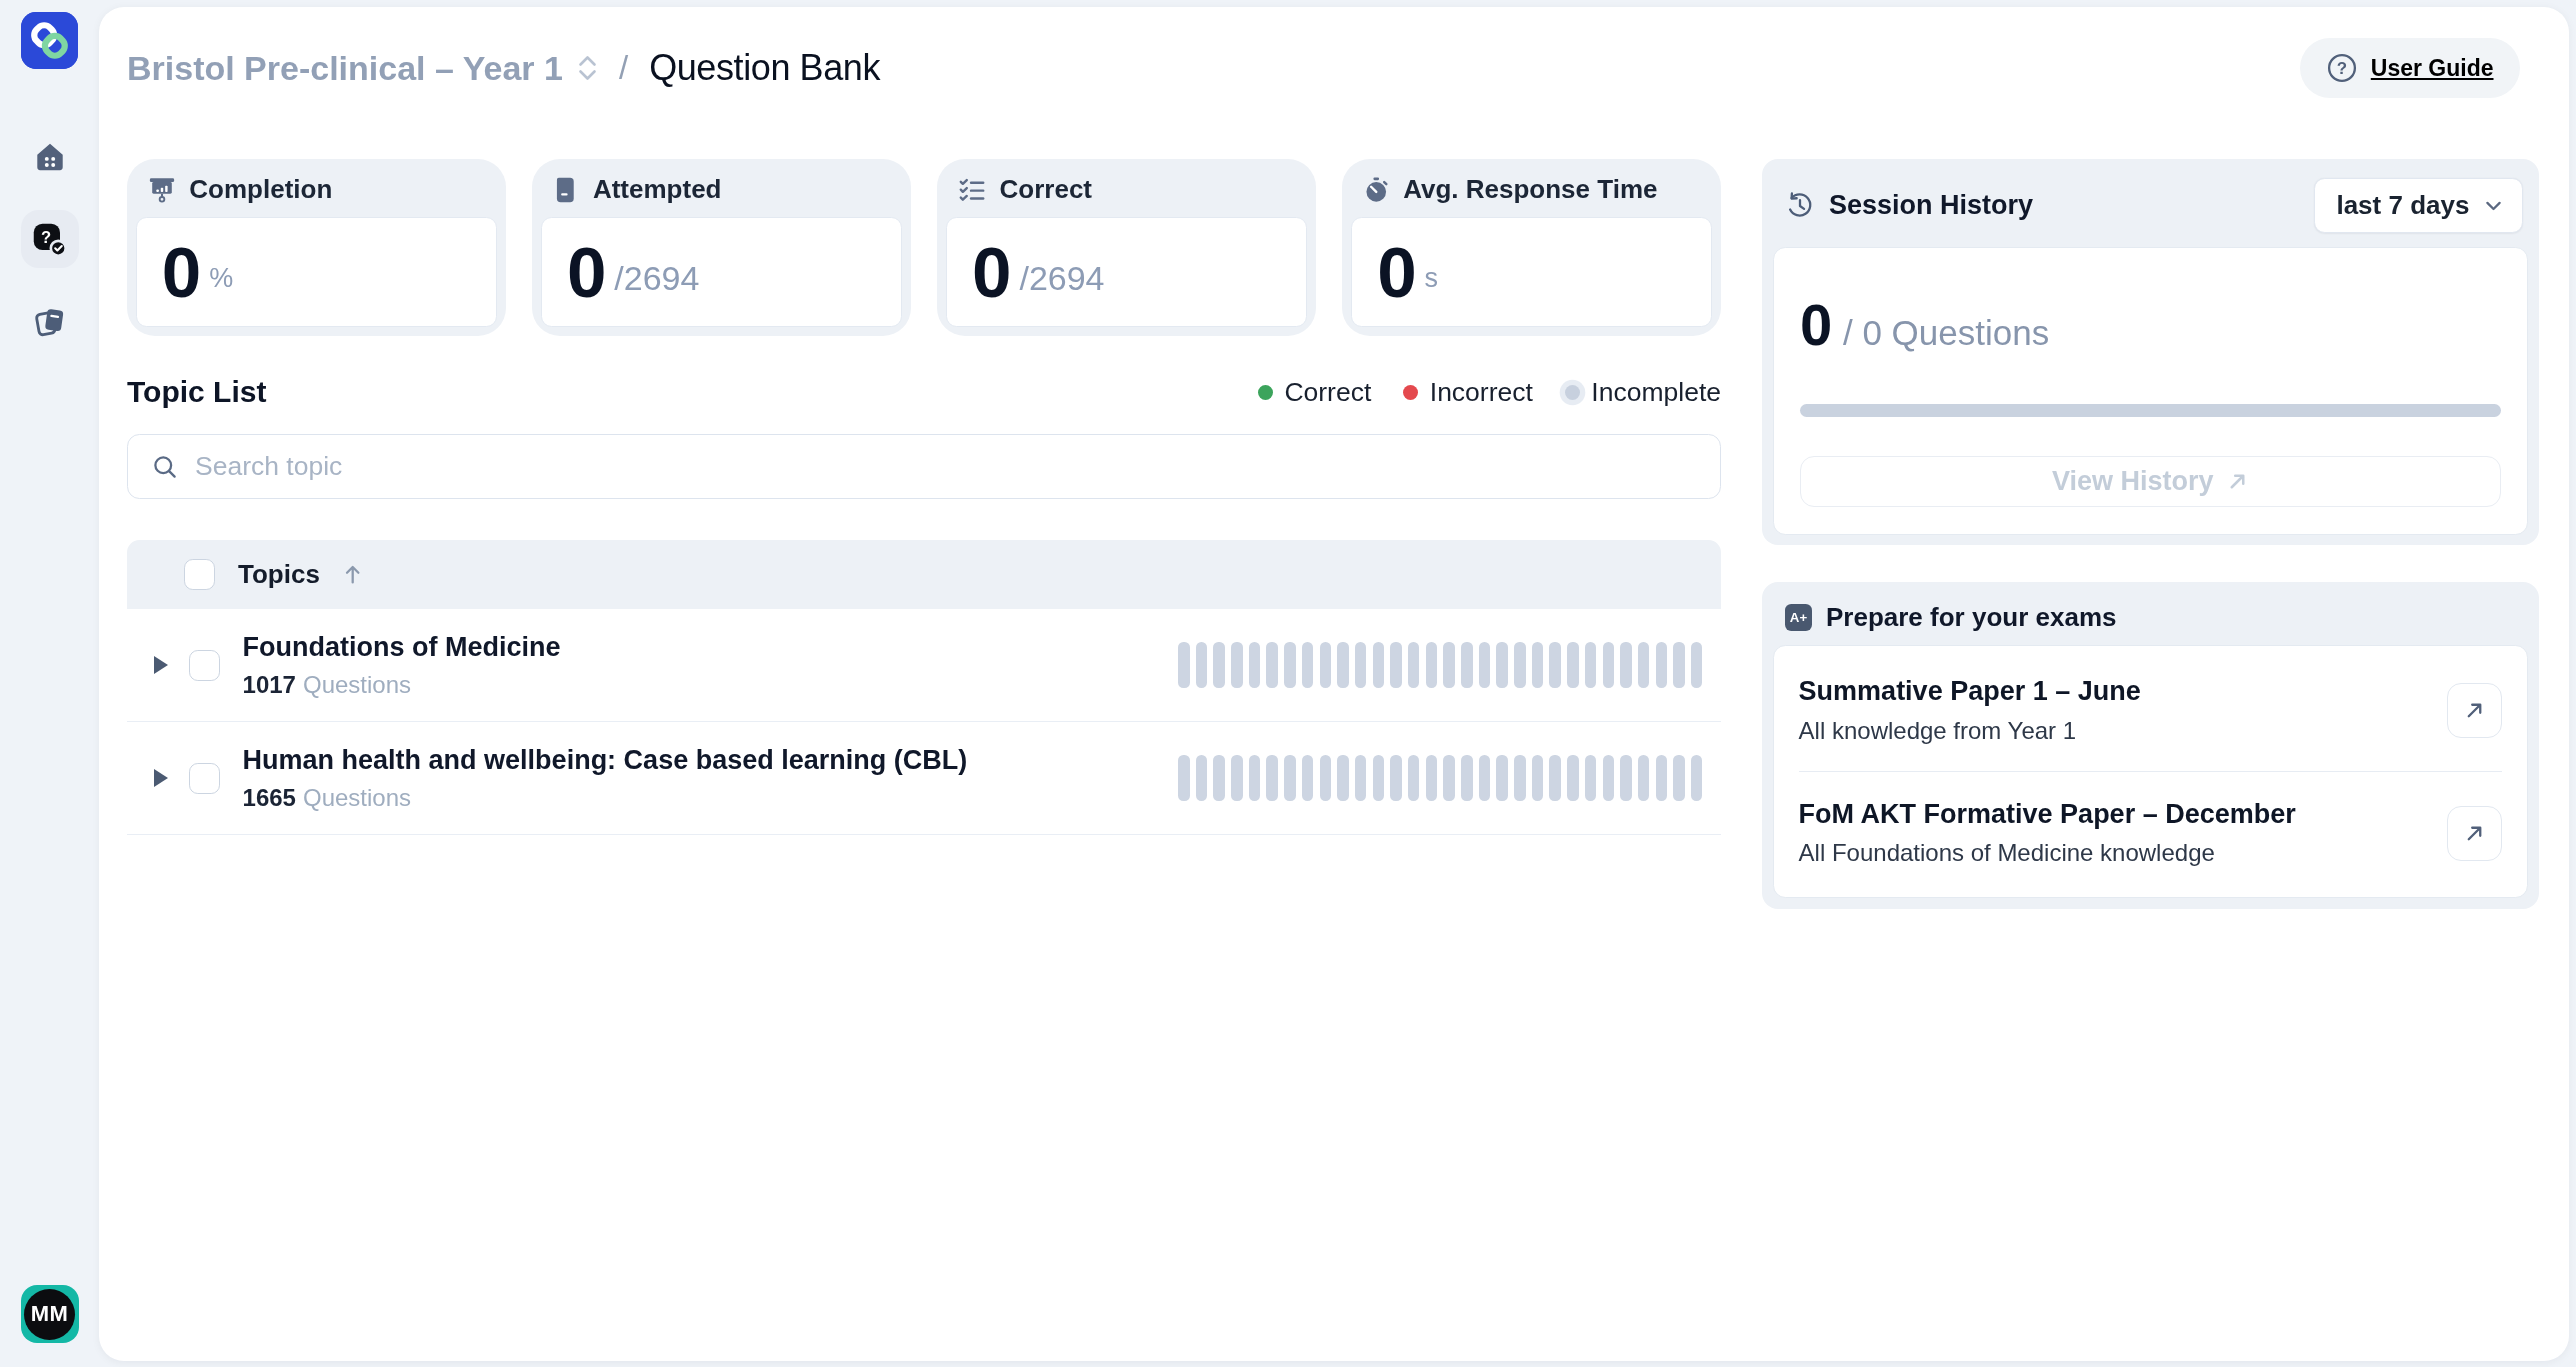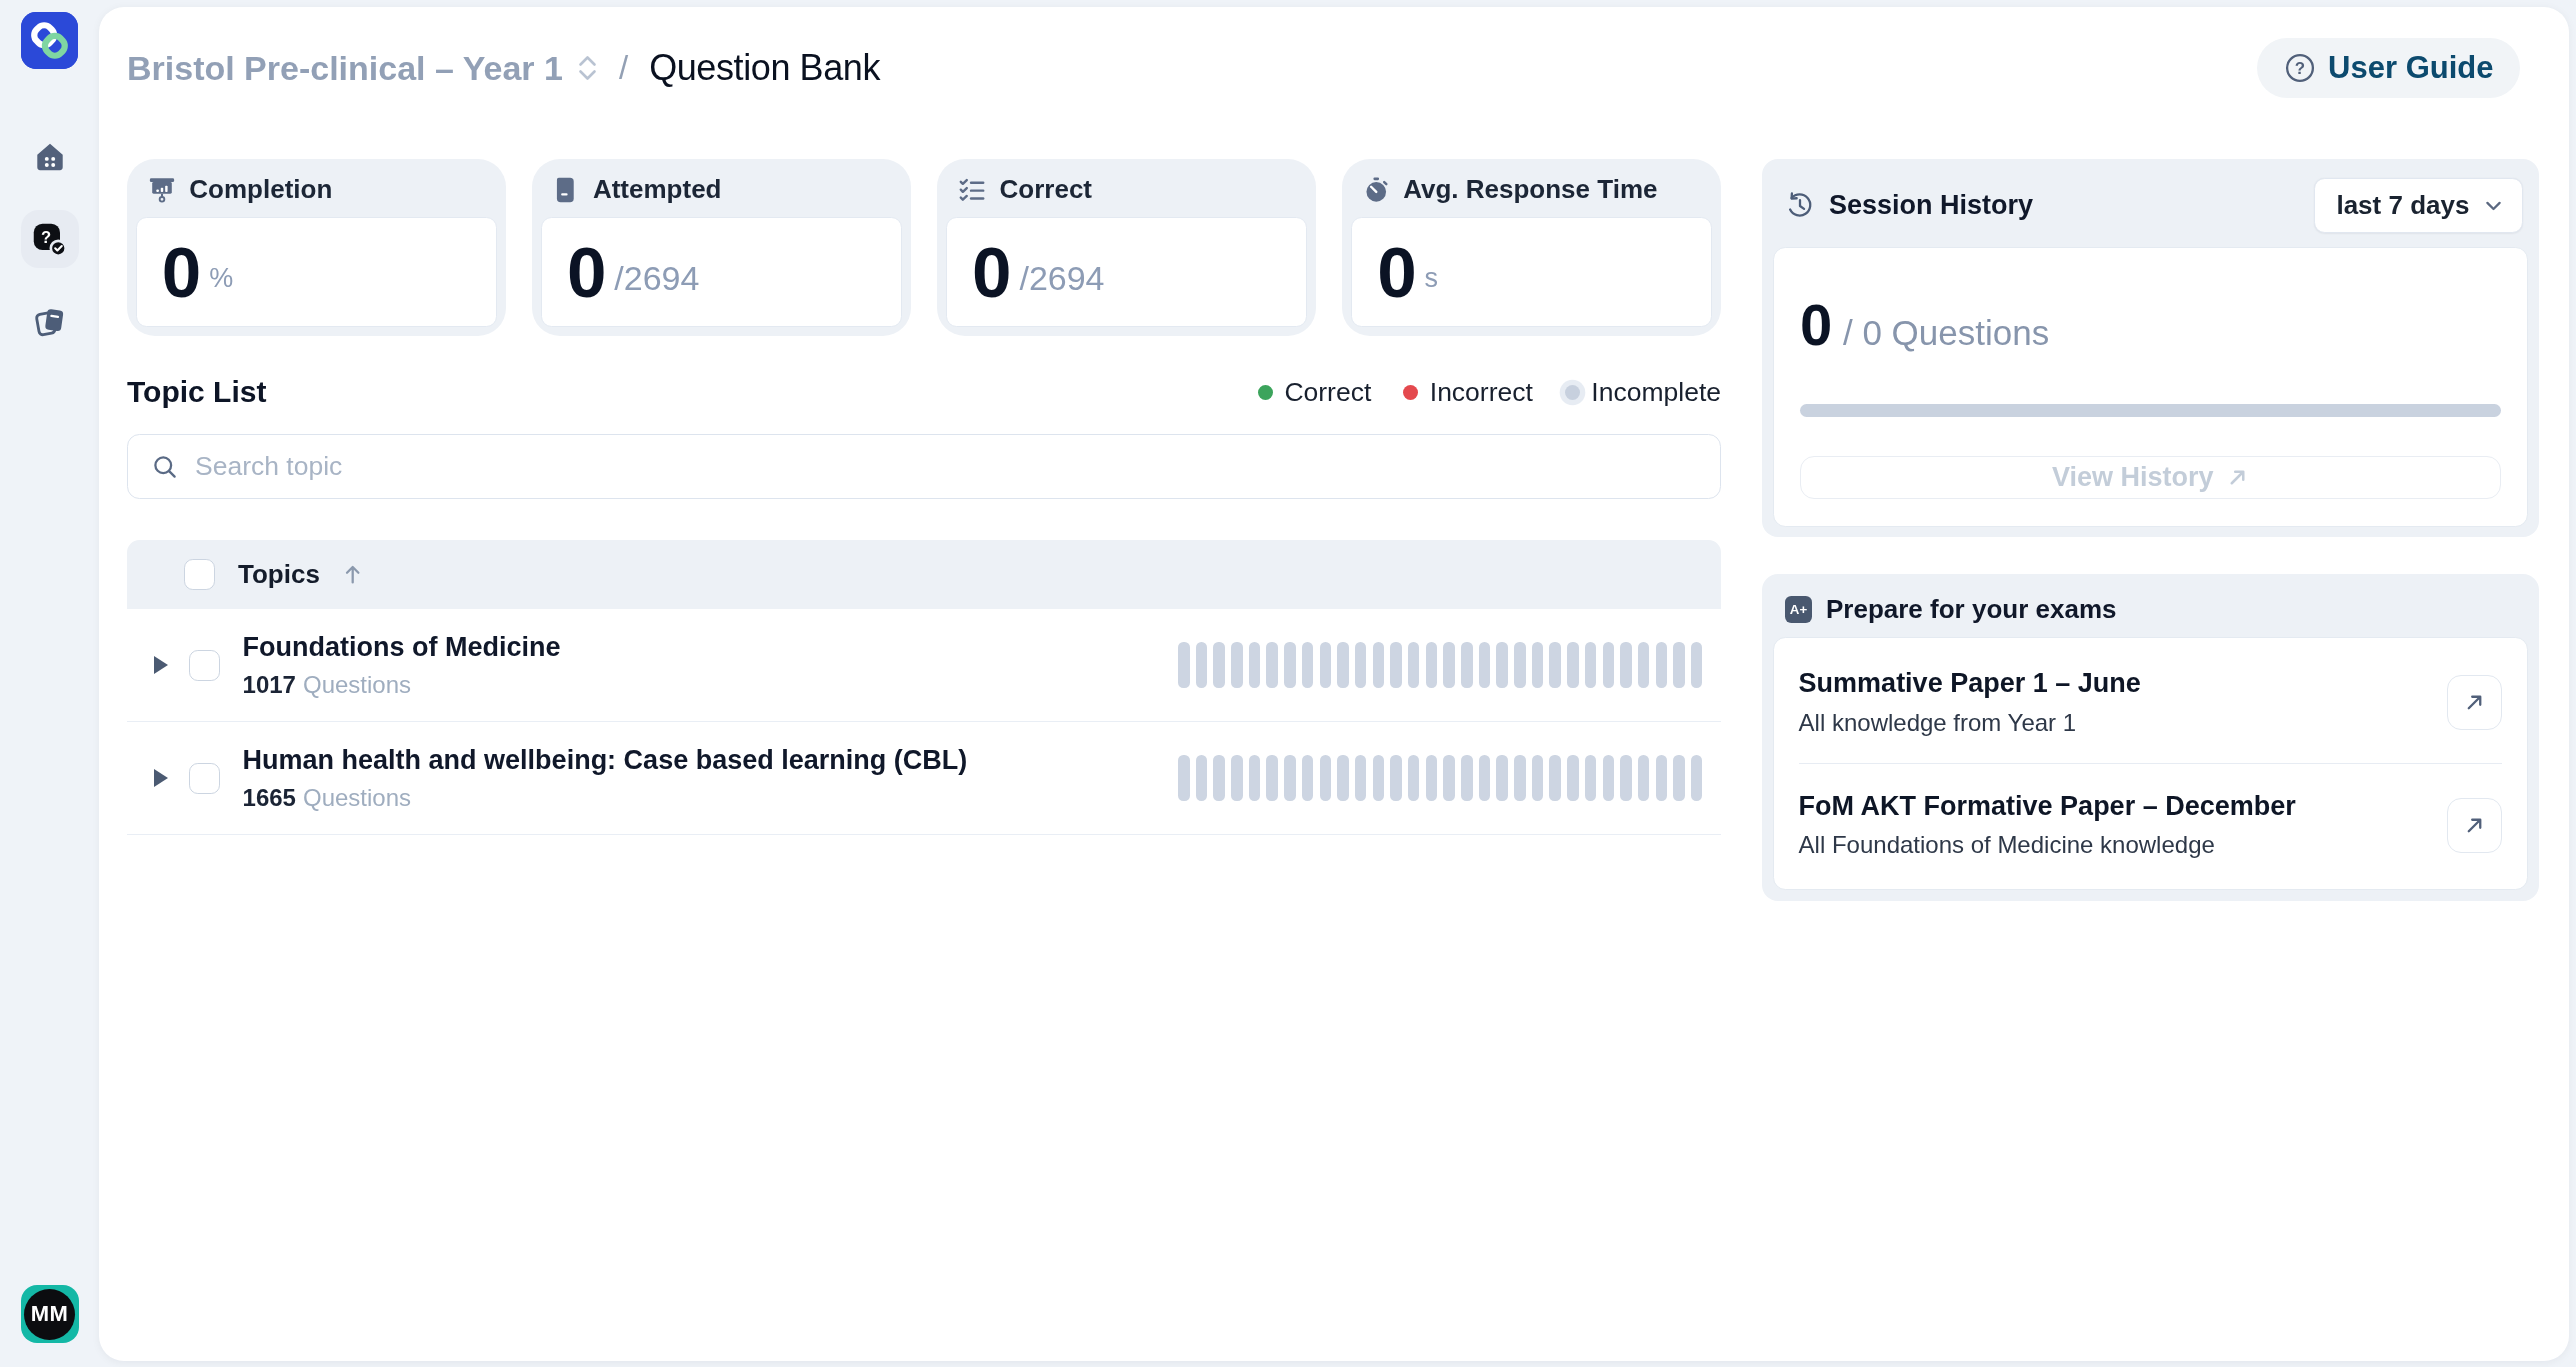--- a/index.html
+++ b/index.html
@@ -51,21 +51,21 @@
   .breadcrumb { display:flex; align-items:center; }
   .crumb-course { font-size:34px; font-weight:600; color:#92a0b6; cursor:pointer; }
   .crumb-switch { margin-left:14px; display:flex; cursor:pointer; }
   .crumb-sep { margin:0 21px; font-size:33px; font-weight:400; color:#93a0b4; }
   .crumb-title { font-size:36px; font-weight:400; color:#0a1120; letter-spacing:-0.4px; }
   .user-guide {
     height:60px; padding:0 26.5px; border:none; border-radius:883px;
     background:#f1f4f7; display:flex; align-items:center; gap:12.4px; cursor:pointer;
     font-family:inherit;
   }
-  .user-guide span { font-size:31px; font-weight:600; color:#0c4a6e; }
+  .user-guide span { font-size:23px; font-weight:600; color:#000000;text-decoration:underline; }
 
   .content { display:flex; gap:41px; padding:58px 30px 0 28px; flex:1; }
   .col-left { width:1594px; flex:none; }
   .col-right { flex:1; }
 
   
   .stats-row { display:flex; gap:26.5px; }
   .stat-card {
     flex:1; height:177px; background:#edf1f6; border-radius:28px;
     display:flex; flex-direction:column; overflow:hidden;
@@ -141,21 +141,21 @@
   .range-select span { font-size:26px; font-weight:600; color:#1a2330; }
   .sp-body { background:#fff; border:0.9px solid #e4eaf1; border-radius:12.4px; }
 
   .session-body { padding:26.5px; display:flex; flex-direction:column; }
   .score-line { margin-top:16px; display:flex; align-items:baseline; }
   .score-value { font-size:58px; font-weight:800; color:#0b1324; letter-spacing:-1.8px; }
   .score-suffix { font-size:35px; font-weight:500; color:#8795ac; margin-left:12.4px; }
   .track { margin-top:46px; height:13.3px; border-radius:883px; background:#c9d2df; overflow:hidden; }
   .track i { display:block; height:100%; background:#3ca45c; border-radius:883px; }
   .view-history {
-    margin-top:39px; height:43px; border:1.8px solid #e9edf3; border-radius:14px;
+    margin-top:39px; height:51px; border:1.8px solid #e9edf3; border-radius:14px;
     background:#fff; display:flex; align-items:center; justify-content:center; gap:12.4px;
     font-family:inherit; font-size:27px; font-weight:600; color:#c3cdd9; cursor:pointer;
   }
 
   .exams-panel { margin-top:37px; }
   .exams-body { padding:3.5px 25px; }
   .exam-item { display:flex; align-items:center; justify-content:space-between; padding:26.5px 0; }
   .exam-item + .exam-item { border-top:0.9px solid #e7ecf3; }
   .exam-title { font-size:27px; font-weight:700; color:#0e1626; }
   .exam-desc { margin-top:9.7px; font-size:24px; font-weight:400; color:#2e3848; }

